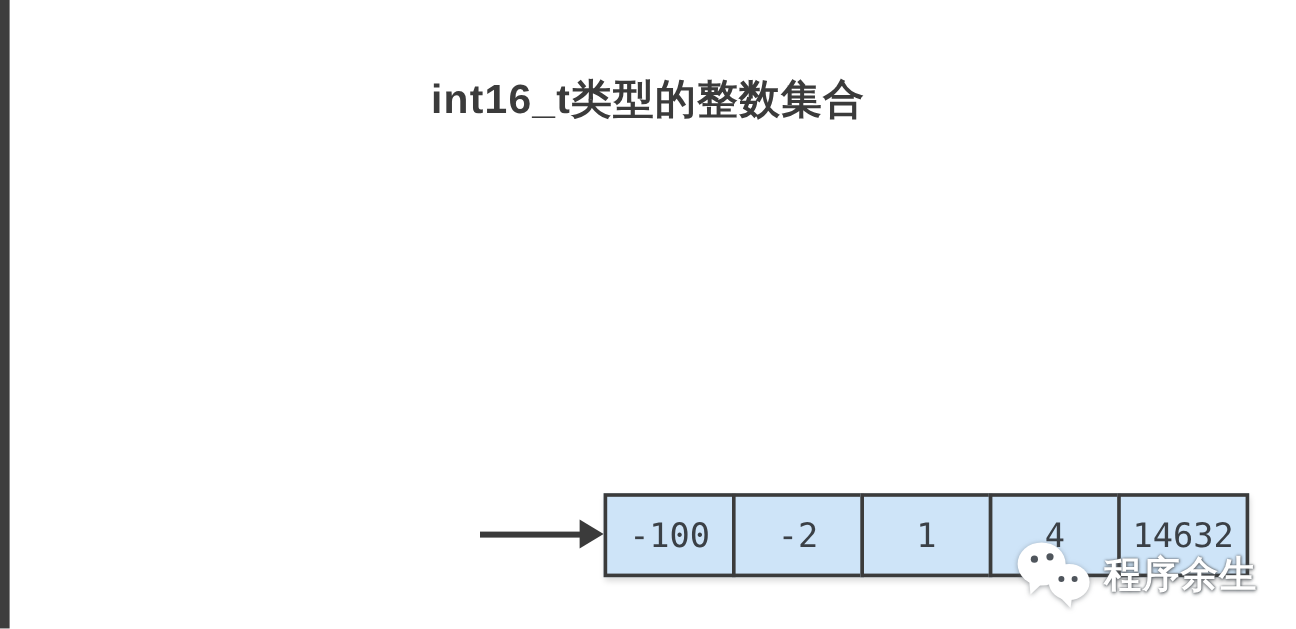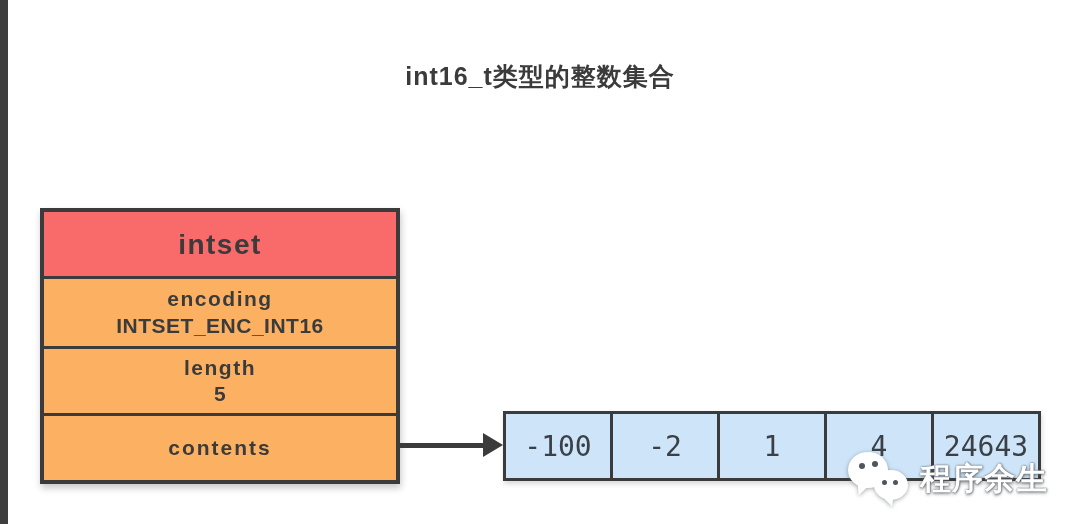--- a/index.html
+++ b/index.html
@@ -20,21 +20,21 @@
     left: 0; top: 0;
     width: 8px; height: 524px;
     background: #3E3E3E;
   }
   
   .title {
     position: absolute;
     left: 0; top: 60px;
     width: 1080px;
     text-align: center;
-    font-size: 25px;
+    font-size: 34px;
     font-weight: bold;
     letter-spacing: 1px;
     color: #3B3B3B;
   }
   
   .intset-box {
     position: absolute;
     left: 40px; top: 208px;
     width: 360px; height: 276px;
     box-sizing: border-box;
@@ -163,46 +163,30 @@
 </style>
 </head>
 <body>
 
 <div class="canvas">
 
   <div class="left-bar"></div>
 
   <div class="title">int16_t类型的整数集合</div>
 
-  <div class="intset-box">
-    <div class="srow srow-header">
-      <div class="lbl" style="font-size:28px;">intset</div>
-    </div>
-    <div class="srow srow-orange srow-encoding">
-      <div class="lbl">encoding</div>
-      <div class="val">INTSET_ENC_INT16</div>
-    </div>
-    <div class="srow srow-orange srow-length">
-      <div class="lbl">length</div>
-      <div class="val">5</div>
-    </div>
-    <div class="srow srow-orange srow-contents">
-      <div class="lbl">contents</div>
-    </div>
-  </div>
 
   <div class="arrow-line"></div>
   <div class="arrow-head"></div>
 
   <div class="cells">
     <div class="cell">-100</div>
     <div class="cell">-2</div>
     <div class="cell">1</div>
     <div class="cell">4</div>
-    <div class="cell">24643</div>
+    <div class="cell">14632</div>
   </div>
 
   <div class="watermark">
     <div class="wm-icon">
       <div class="wm-tail wm-tail-big"></div>
       <div class="wm-bubble wm-bubble-big"></div>
       <div class="wm-eye wm-eye-b1"></div>
       <div class="wm-eye wm-eye-b2"></div>
       <div class="wm-tail wm-tail-small"></div>
       <div class="wm-bubble wm-bubble-small"></div>

